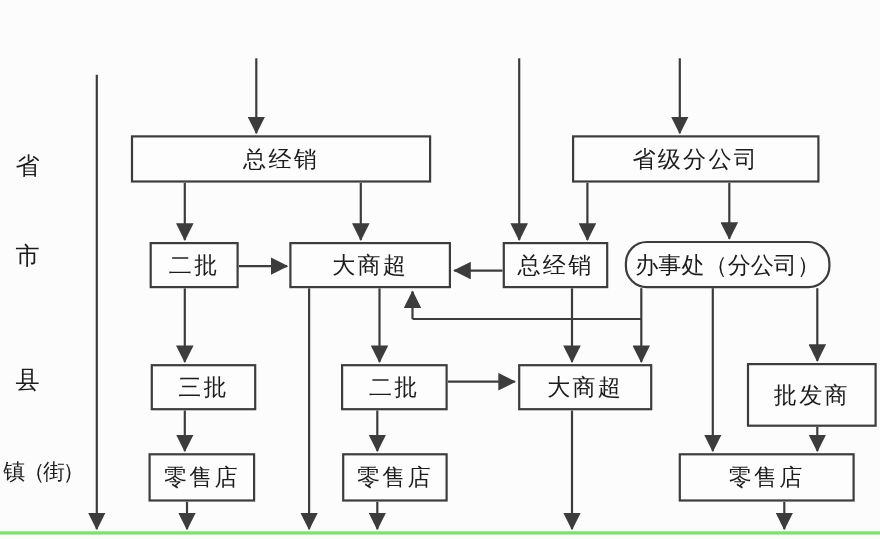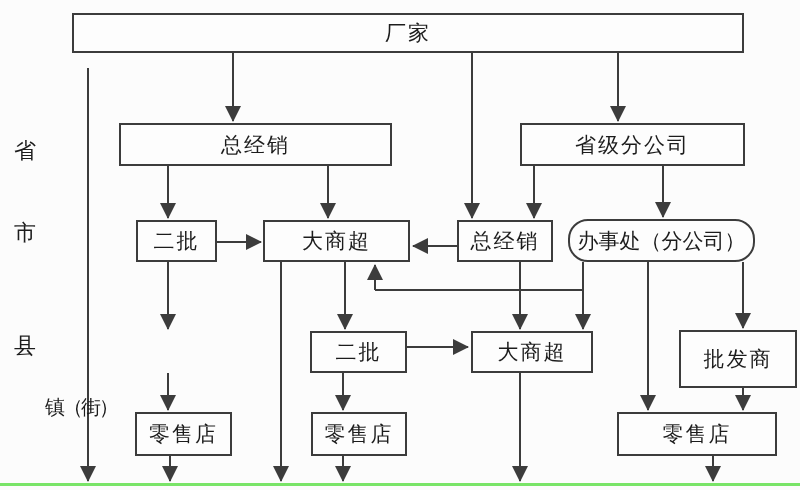--- a/index.html
+++ b/index.html
@@ -91,32 +91,32 @@
 
       <line x1="170" y1="456" x2="170" y2="481" marker-end="url(#ah)"></line>
       <line x1="343" y1="456" x2="343" y2="481" marker-end="url(#ah)"></line>
       <line x1="713" y1="456" x2="713" y2="481" marker-end="url(#ah)"></line>
     </g>
   </svg>
 
   <div class="lvl" style="left:14px;top:136px;">省</div>
   <div class="lvl" style="left:14px;top:218px;">市</div>
   <div class="lvl" style="left:14px;top:331px;">县</div>
-  <div class="lvl lvl-town" style="left:3px;top:394px;margin-left:42px;">镇（街）</div>
+  <div class="lvl lvl-town" style="left:3px;top:415px;">镇（街）</div>
 
-  <div class="node" style="left:72px;top:13px;width:672px;height:40px;">厂家</div>
 
   <div class="node" style="left:119px;top:123px;width:273px;height:43px;">总经销</div>
   <div class="node" style="left:520px;top:123px;width:225px;height:43px;text-align:right;">省级分公司</div>
 
   <div class="node" style="left:136px;top:220px;width:81px;height:42px;">二批</div>
   <div class="node" style="left:263px;top:220px;width:147px;height:42px;">大商超</div>
   <div class="node" style="left:457px;top:220px;width:96px;height:42px;">总经销</div>
   <div class="node" style="left:568px;top:219px;width:187px;height:43px;letter-spacing:0;border-radius:20px;">办事处（分公司）</div>
 
+  <div class="node" style="left:137px;top:331px;width:96px;height:42px;">三批</div>
   <div class="node" style="left:310px;top:331px;width:97px;height:42px;">二批</div>
   <div class="node" style="left:471px;top:331px;width:122px;height:42px;">大商超</div>
   <div class="node" style="left:679px;top:330px;width:118px;height:58px;">批发商</div>
 
   <div class="node" style="left:135px;top:412px;width:97px;height:44px;">零售店</div>
   <div class="node" style="left:311px;top:412px;width:96px;height:44px;">零售店</div>
   <div class="node" style="left:617px;top:412px;width:160px;height:44px;">零售店</div>
 
   <div class="baseline"></div>
 

